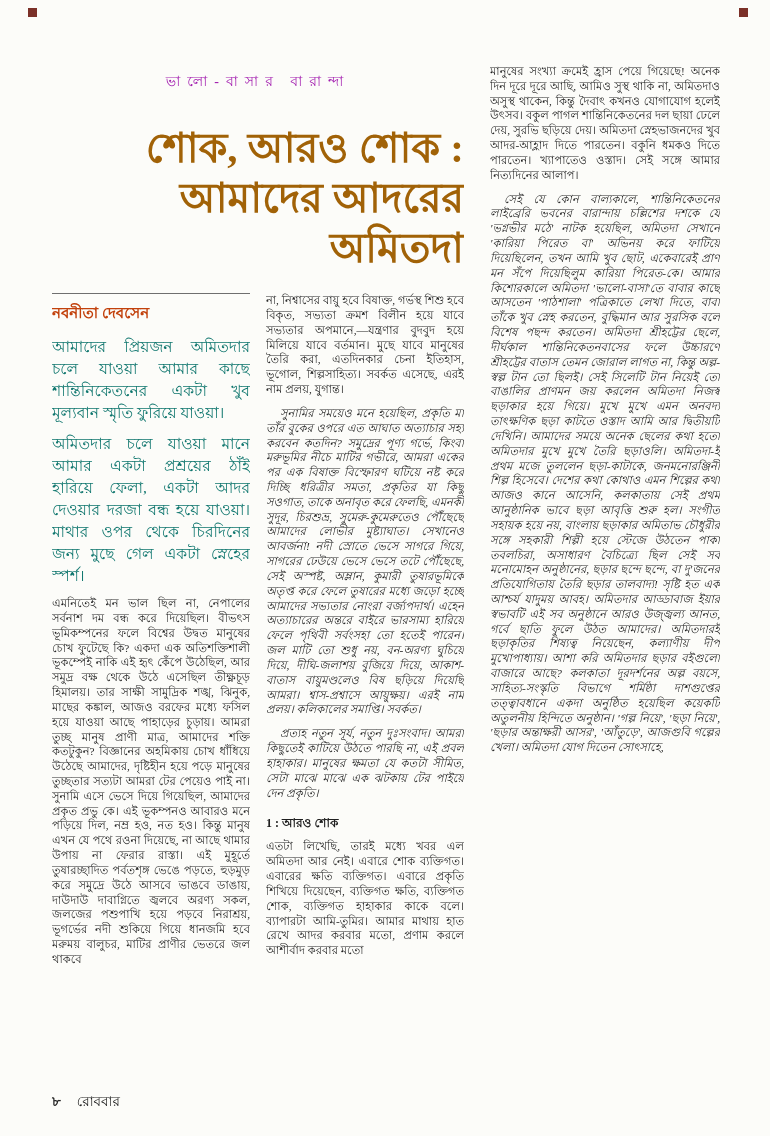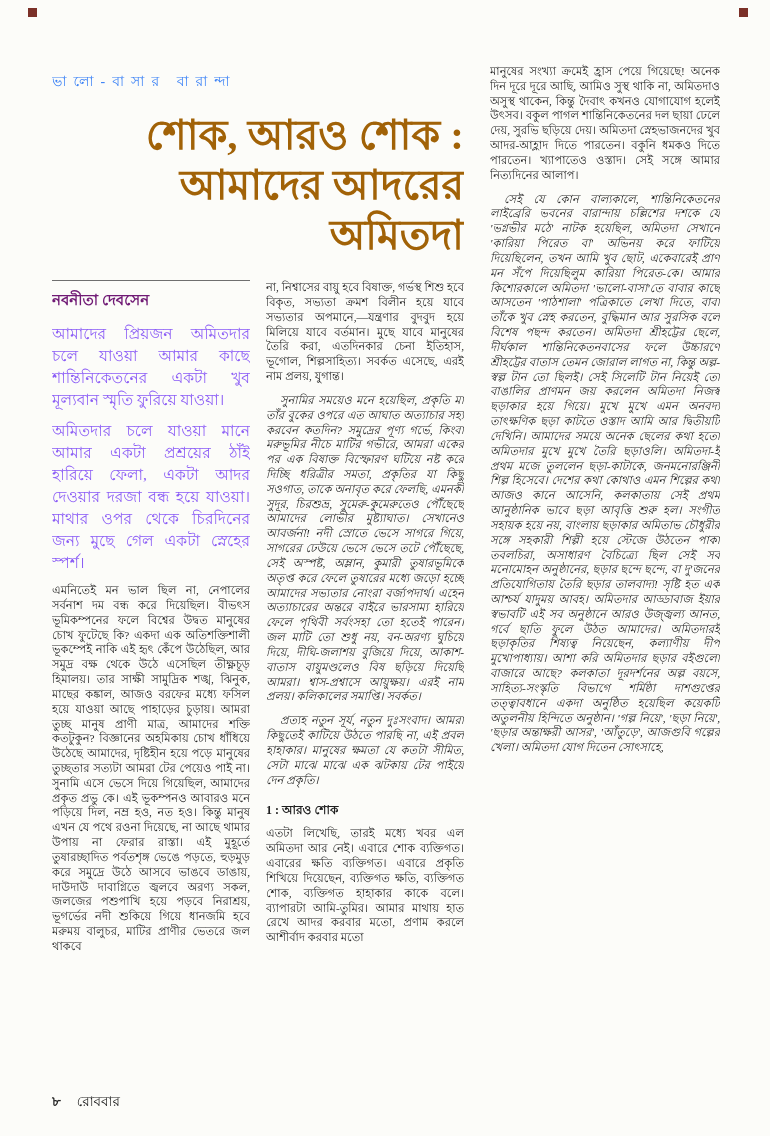--- a/index.html
+++ b/index.html
@@ -15,50 +15,50 @@
   .cropmark{position:absolute;width:9px;height:9px;background:#7b3028;}
   .cropmark.tl{left:28px;top:8px;}
   .cropmark.tr{right:22px;top:8px;}
 
   .content{
     position:absolute;left:52px;top:56px;right:50px;bottom:58px;
     display:flex;gap:26px;
   }
   .left-wrap{width:412px;flex:0 0 412px;display:flex;flex-direction:column;overflow:hidden;}
   .kicker{
-    text-align:left;
+    text-align:center;
     font-size:14px;
     letter-spacing:7px;
-    color:#3b82f6;
-    margin:14px 0 8px 0;
+    color:#a21caf;
+    margin:14px 0 21px 0;
     white-space:nowrap;
   }
   .title{
     text-align:right;
     color:#a16207;
     font-size:41px;
     line-height:1.22;
     font-weight:700;
     margin:8px 0 20px 0;
   }
   .inner{display:flex;gap:16px;flex:1;overflow:hidden;}
   .icol{width:198px;flex:0 0 198px;overflow:hidden;text-align:justify;}
 
   .author{
-    color:#701a75;
+    color:#c2410c;
     font-size:15px;
     font-weight:700;
     border-top:1px solid #6f6f6f;
     padding-top:7px;
     margin:0 0 10px 0;
   }
   .intro p{
     font-size:15.5px;
     line-height:1.42;
-    color:#8b5cf6;
+    color:#0f766e;
     margin:0 0 9px 0;
   }
   .sec-head{
     font-size:12px;
     font-weight:700;
     margin:14px 0 5px 0;
     text-align:left;
   }
   .body{
     font-size:11.4px;

